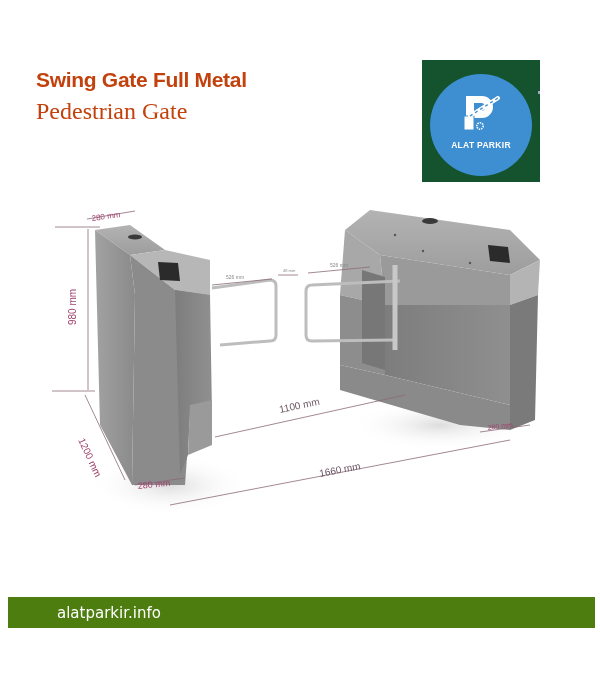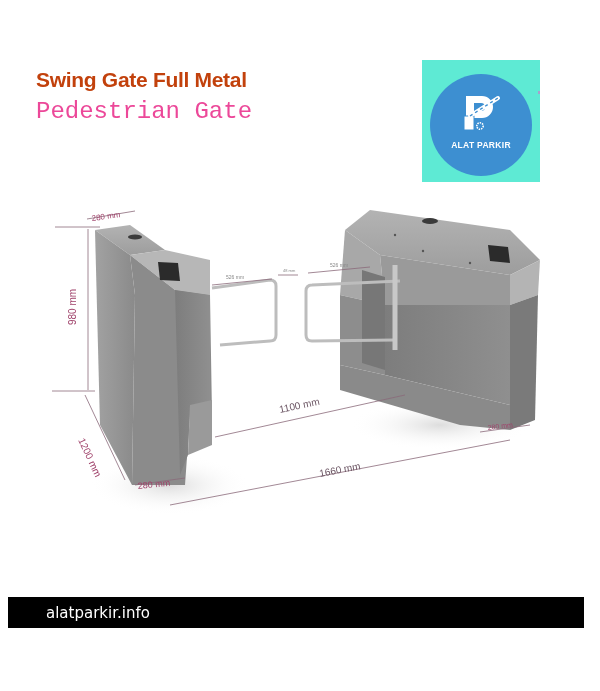--- a/index.html
+++ b/index.html
@@ -13,23 +13,23 @@
   .logo-dot { position: absolute; left: 538px; top: 91px; width: 2px; height: 3px; background: #a9a0cc; }
   .figure { position: absolute; left: 40px; top: 185px; width: 520px; height: 360px; }
   .banner { position: absolute; left: 8px; top: 597px; width: 576px; height: 31px; display: flex; align-items: center; }
   .banner-text { margin-left: 38px; color: #ffffff; font-family: "DejaVu Sans", sans-serif; font-size: 15px; }
   svg text { font-family: "Liberation Sans", sans-serif; }
 </style>
 </head>
 <body>
 
 <div class="title-1" style="color: #c2410c;">Swing Gate Full Metal</div>
-<div class="title-2" style="color: #ec4899; font-family: Liberation Mono, monospace;">Pedestrian Gate</div>
+<div class="title-2" style="color: #c2410c;">Pedestrian Gate</div>
 
-<div class="logo-box" style="background: #5eead4;">
+<div class="logo-box" style="background: #14532d;">
   <div class="logo-circle" style="background: rgb(61, 143, 209);">
     <svg class="logo-glyph" viewBox="0 0 46 46">
       <path d="M8 4 H24 a11 11 0 0 1 0 22 H16 V36 H8 Z" fill="#ffffff"></path>
       <path d="M16 11 H23 a4 4 0 0 1 0 8 H16 Z" class="logo-hole" fill="#3d8fd1"></path>
       <rect x="6" y="24" width="10" height="14" fill="#ffffff" stroke="#3d8fd1" stroke-width="1"></rect>
       <line x1="12" y1="24" x2="40" y2="6" stroke="#ffffff" stroke-width="4" stroke-linecap="round"></line>
       <line x1="12" y1="24" x2="40" y2="6" class="logo-bar-stripe" stroke-width="1.4" stroke-dasharray="3 3" stroke="#3d8fd1"></line>
       <circle cx="22" cy="34" r="3.2" fill="none" stroke="#ffffff" stroke-width="1.6" stroke-dasharray="1.4 1"></circle>
     </svg>
     <div class="logo-text">ALAT PARKIR</div>
@@ -137,15 +137,15 @@
     <text x="98" y="304" font-size="9" transform="rotate(-6 98 304)">280 mm</text>
     <text x="240" y="228" font-size="10" fill="#6b5563" transform="rotate(-12 240 228)">1100 mm</text>
     <text x="280" y="292" font-size="10" fill="#6b5563" transform="rotate(-11 280 292)">1660 mm</text>
     <text x="448" y="245" font-size="7" transform="rotate(-7 448 245)">280 mm</text>
     <text x="186" y="94" font-size="5" fill="#888">526 mm</text>
     <text x="243" y="87" font-size="4" fill="#888">48 mm</text>
     <text x="290" y="82" font-size="5" fill="#888">526 mm</text>
   </g>
 </svg>
 
-<div class="banner" style="background: #000000;">
+<div class="banner" style="background: #4d7c0f; padding-left: 11px;">
   <span class="banner-text">alatparkir.info</span>
 </div>
 
 </body></html>

